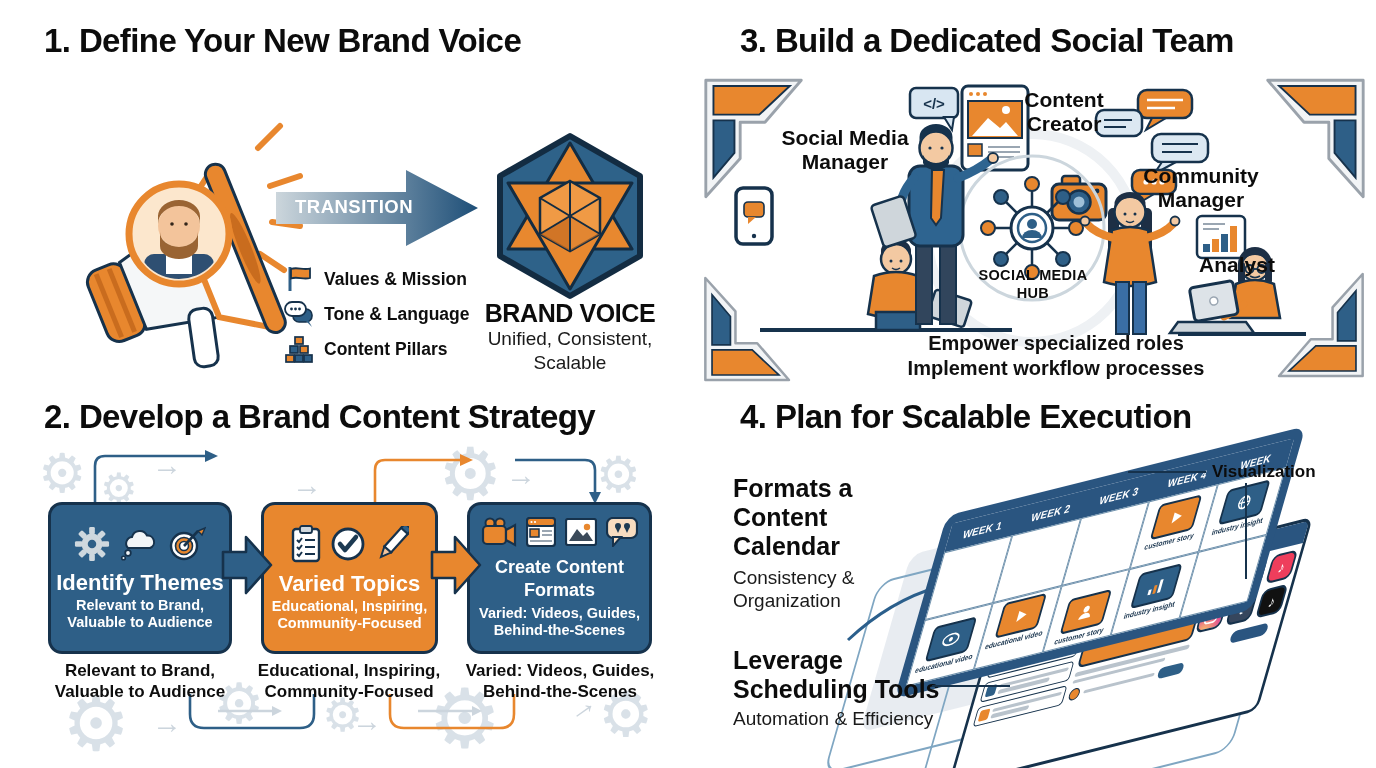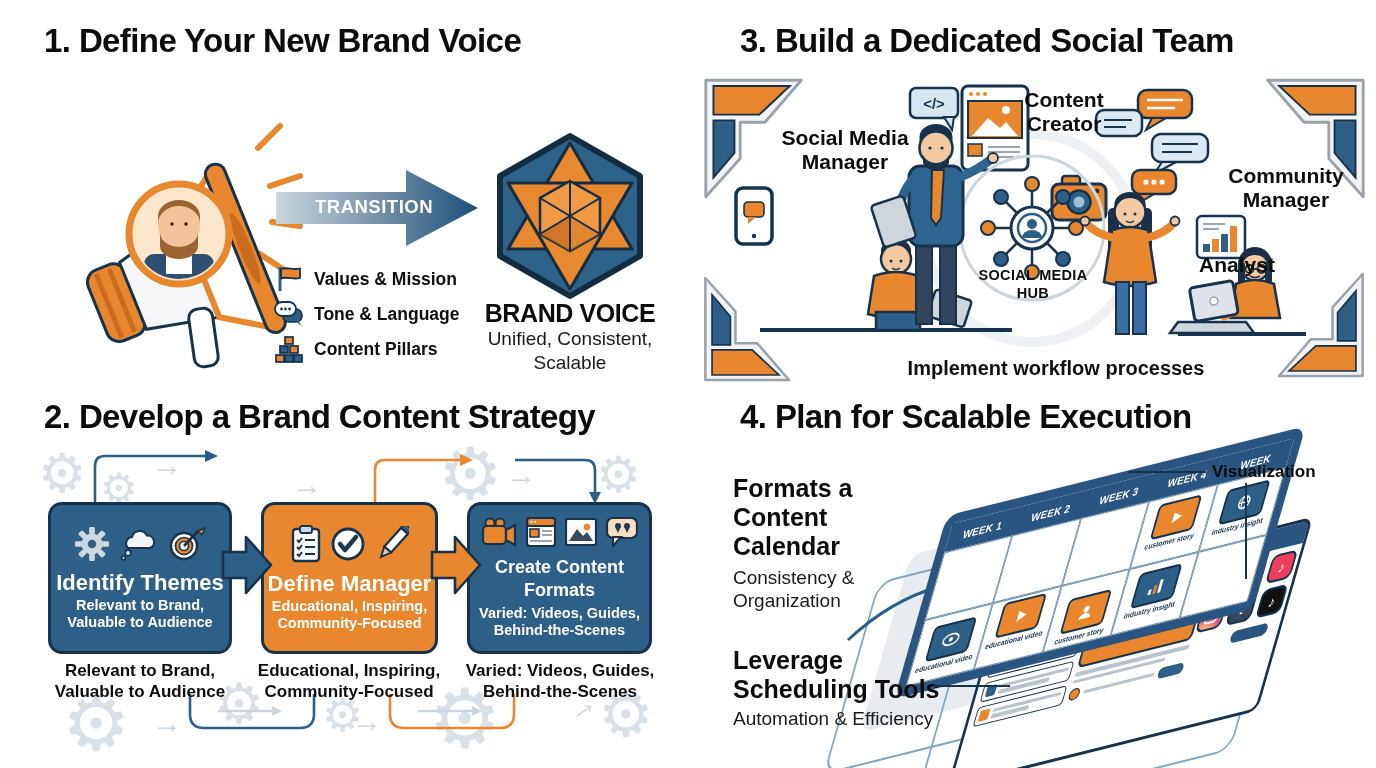--- a/index.html
+++ b/index.html
@@ -8,21 +8,21 @@
   .abs{position:absolute;}
   .sec-title{position:absolute;margin:0;font-size:33px;font-weight:700;letter-spacing:-0.6px;color:#0c0c0c;white-space:nowrap;}
 
   
   .voice-block{position:absolute;text-align:center;}
   .big-label{font-size:25px;font-weight:700;letter-spacing:-0.4px;color:#0c0c0c;line-height:28px;}
   .sub-label{font-size:19px;font-weight:400;color:#1a1a1a;line-height:24px;}
   .vl-row{position:absolute;display:flex;align-items:center;gap:10px;font-size:17.5px;font-weight:700;white-space:nowrap;color:#0e0e0e;}
   .vl-icon{width:30px;height:30px;display:flex;align-items:center;justify-content:center;}
   #transition-label{position:absolute;left:288px;top:196px;width:132px;text-align:center;color:#fff;
-    font-size:18.5px;font-weight:700;letter-spacing:0.5px;margin-left:20px;}
+    font-size:18.5px;font-weight:700;letter-spacing:0.5px;}
 
   
   .gear-deco{position:absolute;color:#d9e1e8;line-height:1;z-index:0;user-select:none;}
   .arrow-deco{position:absolute;color:#ccd5dd;font-size:30px;font-weight:700;z-index:0;user-select:none;}
   .step{position:absolute;top:502px;height:152px;border-radius:14px;border:3px solid #16324c;box-sizing:border-box;
         display:flex;flex-direction:column;align-items:center;justify-content:center;color:#fff;text-align:center;z-index:2;}
   .step-blue{background:#2e5f87;}
   .step-orange{background:#e8872e;}
   .step .icons{display:flex;gap:9px;align-items:center;margin-bottom:5px;}
   .step .st{font-size:22px;font-weight:700;line-height:23px;}
@@ -123,21 +123,21 @@
           <stop offset="1" stop-color="#1e4f78"></stop>
       </linearGradient>
     </defs>
     <polygon points="0,26 130,26 130,4 202,42 130,80 130,58 0,58" fill="url(#tgrad)"></polygon>
   </svg>
   <span id="transition-label">TRANSITION</span>
 
   <div class="voice-block" style="left:18px;top:296px;width:262px">
   </div>
 
-  <div class="abs" style="left:274px;top:258px;width:200px;height:110px">
+  <div class="abs" style="left:284px;top:258px;width:200px;height:110px">
     <div class="vl-row" style="top:6px">
       <span class="vl-icon">
         <svg width="26" height="28" viewBox="0 0 26 28">
             <line x1="4" y1="2" x2="4" y2="26" stroke="#2e5f87" stroke-width="3"></line>
             <path d="M5,4 C11,1.5 17,5.5 24,3.5 L24,13 C17,15 11,11 5,13.5 Z" fill="#e8872e" stroke="#16324c" stroke-width="1.8"></path>
           </svg>
       </span>
       <span>Values &amp; Mission</span>
     </div>
     <div class="vl-row" style="top:76px">
@@ -290,21 +290,21 @@
       <span>
         <svg width="34" height="36" viewBox="0 0 34 36">
             <g transform="rotate(42 17 18)">
               <rect x="13" y="-2" width="9" height="27" fill="#ffffff" stroke="#16324c" stroke-width="2.2"></rect>
               <rect x="13" y="-6" width="9" height="6" fill="#2e5f87" stroke="#16324c" stroke-width="2"></rect>
               <polygon points="13,25 22,25 17.5,35" fill="#f3c49b" stroke="#16324c" stroke-width="2"></polygon>
             </g>
           </svg>
       </span>
     </div>
-    <div class="st">Define Manager</div>
+    <div class="st">Varied Topics</div>
     <div class="ss">
       <span>Educational, Inspiring,</span><br>
       <span>Community-Focused</span>
     </div>
   </div>
 
   <svg class="chev" style="left:430px" width="52" height="62" viewBox="0 0 52 62">
     <polygon points="2,18 25,18 25,3 50,31 25,59 25,44 2,44" fill="#e8872e" stroke="#16324c" stroke-width="2.6" stroke-linejoin="round"></polygon>
   </svg>
 
@@ -583,33 +583,33 @@
   </svg>
 
   <div class="role-label" style="left:763px;top:126px;width:164px">
     <span>Social Media</span><br>
     <span>Manager</span>
   </div>
   <div class="role-label" style="left:1000px;top:88px;width:128px">
     <span>Content</span><br>
     <span>Creator</span>
   </div>
-  <div class="role-label" style="left:1211px;top:164px;width:150px">
+  <div class="role-label" style="left:1126px;top:164px;width:150px">
     <span>Community</span><br>
     <span>Manager</span>
   </div>
   <div class="role-label" style="left:1190px;top:253px;width:94px">
     <span>Analyst</span>
   </div>
   <div id="hub-label">
     <span>SOCIAL MEDIA</span><br>
     <span>HUB</span>
   </div>
   <div id="s3-footer">
-    <br>
+    <span>Empower specialized roles</span><br>
     <span>Implement workflow processes</span>
   </div>
 
   <h1 class="sec-title" style="left:740px;top:398px">4. Plan for Scalable Execution</h1>
 
   <div class="abs" style="left:733px;top:474px;width:210px;z-index:6">
     <div class="s4-head">
       <span>Formats a</span><br>
       <span>Content</span><br>
       <span>Calendar</span>

